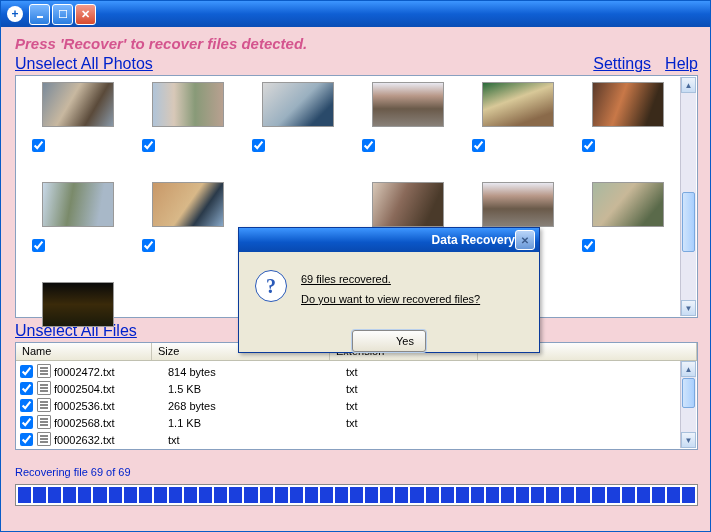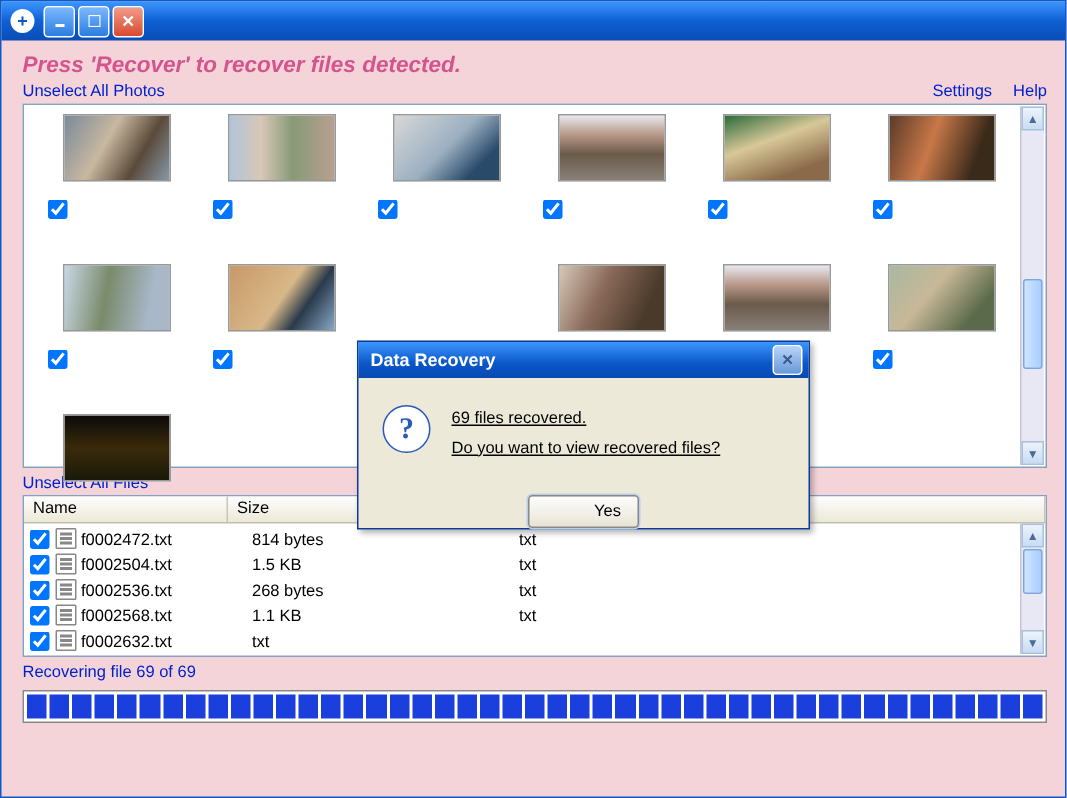--- a/index.html
+++ b/index.html
@@ -13,21 +13,21 @@
   .titlebar-controls { display: flex; gap: 2px; }
   .tb-btn { width: 21px; height: 21px; border: 1px solid #fff; border-radius: 3px; display: flex; align-items: center; justify-content: center; font-family: Arial; cursor: pointer; }
   .tb-min { background: linear-gradient(to bottom, #7bb8ff, #2a7de0); color: #fff; }
   .tb-max { background: linear-gradient(to bottom, #7bb8ff, #2a7de0); color: #fff; }
   .tb-close { background: linear-gradient(to bottom, #f39b8c, #d84a2e); color: #fff; font-size: 11px; }
 
   .content { padding: 8px 12px 8px 14px; height: calc(100% - 26px); position: relative; }
   .instruction { color: #d4548e; font-style: italic; font-weight: bold; font-size: 15px; margin-bottom: 3px; }
   
   .top-links { display: flex; justify-content: space-between; margin-bottom: 2px; }
-  .link { color: #0022cc; cursor: pointer; font-size: 11px; }
+  .link { color: #0022cc; text-decoration: underline; cursor: pointer; font-size: 16px; }
   .right-links { display: flex; gap: 14px; }
 
   .photo-panel { background: #fff; border: 1px solid #88a0c0; height: 243px; position: relative; padding: 6px 18px 6px 6px; }
   .photo-item { position: relative; width: 88px; height: 56px; }
   .thumb { width: 72px; height: 45px; border: 1px solid #999; background: #ddd; margin-left: 10px; position: relative; overflow: hidden; }
   .chk { position: absolute; left: 0; bottom: -14px; width: 13px; height: 13px; }
   .photo-row { display: flex; gap: 22px; margin-bottom: 44px; padding-left: 10px; }
   .photo-row:last-child { margin-bottom: 0; }
   
   .scrollbar-v { position: absolute; right: 1px; top: 1px; bottom: 1px; width: 16px; background: #e8e8f4; border-left: 1px solid #c4c4d4; }
@@ -47,27 +47,27 @@
   .ft-row { display: flex; height: 17px; align-items: flex-end; padding-left: 4px; font-size: 11px; }
   .ft-row .cb { width: 13px; height: 13px; margin-right: 4px; }
   .ft-row .icon { width: 14px; height: 14px; margin-right: 3px; background: #fff; border:1px solid #888; border-radius:1px; position: relative; }
   .ft-row .icon::after { content:""; position:absolute; left:2px; top:2px; right:2px; height:2px; background:#888; box-shadow: 0 3px 0 #888, 0 6px 0 #888; }
   .fn { width: 114px; }
   .fs { width: 178px; }
   .fe { width: 148px; }
   .ft-sb { position: absolute; right: 1px; top: 18px; bottom: 1px; width: 16px; background: #e8e8f4; border-left: 1px solid #c4c4d4; }
   .ft-sb .sb-thumb { top: 17px; height: 30px; }
 
-  .status { color: #0022cc; margin-top: 4px; font-size: 11px; }
+  .status { color: #0022cc; margin-top: 16px; font-size: 11px; }
   
   .progress-bar { margin-top: 6px; height: 22px; border: 1px solid #888; background: #fff; display: flex; gap: 2px; padding: 2px; align-items: stretch; }
   .pb-seg { flex: 1; background: #1a3fdd; }
 
   .dialog { position: absolute; left: 237px; top: 200px; width: 302px; height: 126px; background: #ece9d8; border: 1px solid #0a3a9a; box-shadow: 2px 2px 4px rgba(0,0,0,0.3); z-index: 10; }
-  .dlg-title { height: 24px; background: linear-gradient(to bottom, #3d96ff 0%, #0a56c8 60%, #0849b0 100%); display: flex; align-items: center; padding: 0 4px 0 8px; color: #fff; font-weight: bold; font-size: 12px; }
+  .dlg-title { height: 24px; background: linear-gradient(to bottom, #3d96ff 0%, #0a56c8 60%, #0849b0 100%); display: flex; align-items: center; padding: 0 4px 0 8px; color: #fff; font-weight: bold; font-size: 12px; text-align: right; }
   .dlg-title span { flex: 1; }
   .dlg-close { width: 20px; height: 20px; background: linear-gradient(to bottom, #b8d4f8, #6898d8); border: 1px solid #fff; border-radius: 3px; display: flex; align-items:center; justify-content:center; color: #3a5a8a; font-size: 10px; cursor: pointer; }
   .dlg-body { padding: 18px 10px 10px 10px; display: flex; }
   .dlg-icon { width: 32px; height: 32px; border-radius: 50%; background: #fff; border:1px solid #2a5ab8; margin: 0 14px 0 6px; display:flex; align-items:center; justify-content:center; font-size:20px; color:#2a5ab8; font-weight:bold; font-family: Georgia, serif; }
   .dlg-text { font-size: 11px; line-height: 1.8; text-decoration: underline; }
   .dlg-buttons { display: flex; justify-content: center; gap: 18px; margin-top: 10px; }
   .dlg-btn { width: 74px; height: 22px; background: linear-gradient(to bottom, #fdfdfd, #e8e4d4); border: 1px solid #888; border-radius: 3px; font-size: 11px; cursor: pointer; box-shadow: 0 0 0 1px #b8cfec; padding-left: 32px; }
 
   .thumb-img { position:absolute; inset:0; }
   .t-run { background: linear-gradient(120deg, #7a8a9a 0%, #c8b8a0 40%, #5a4a3a 70%, #8898a8 100%); }

